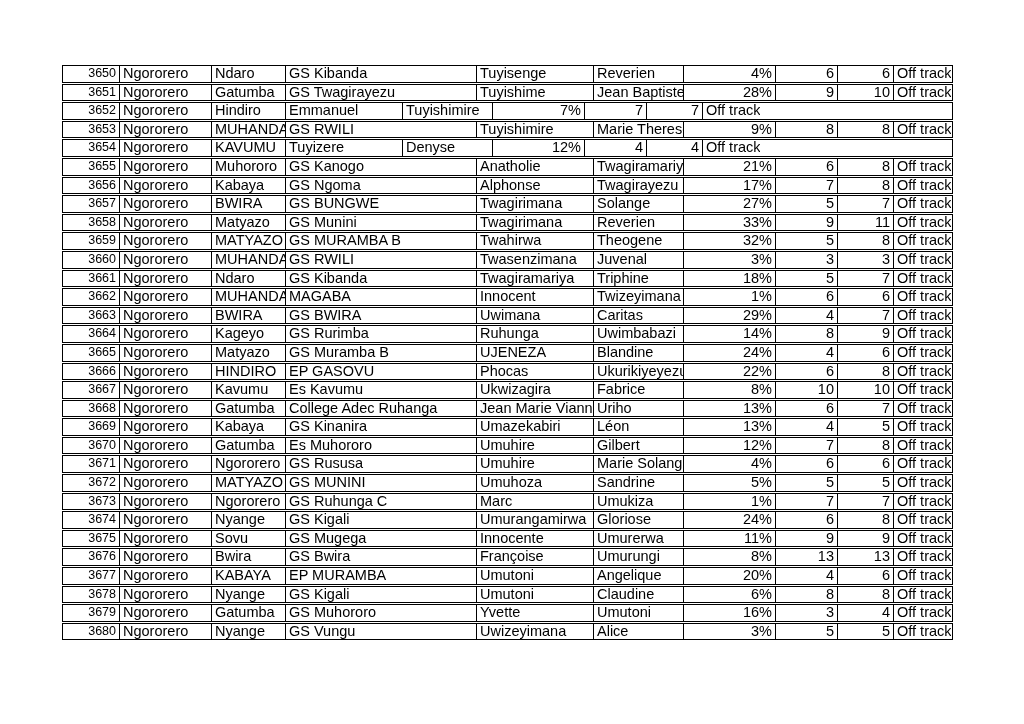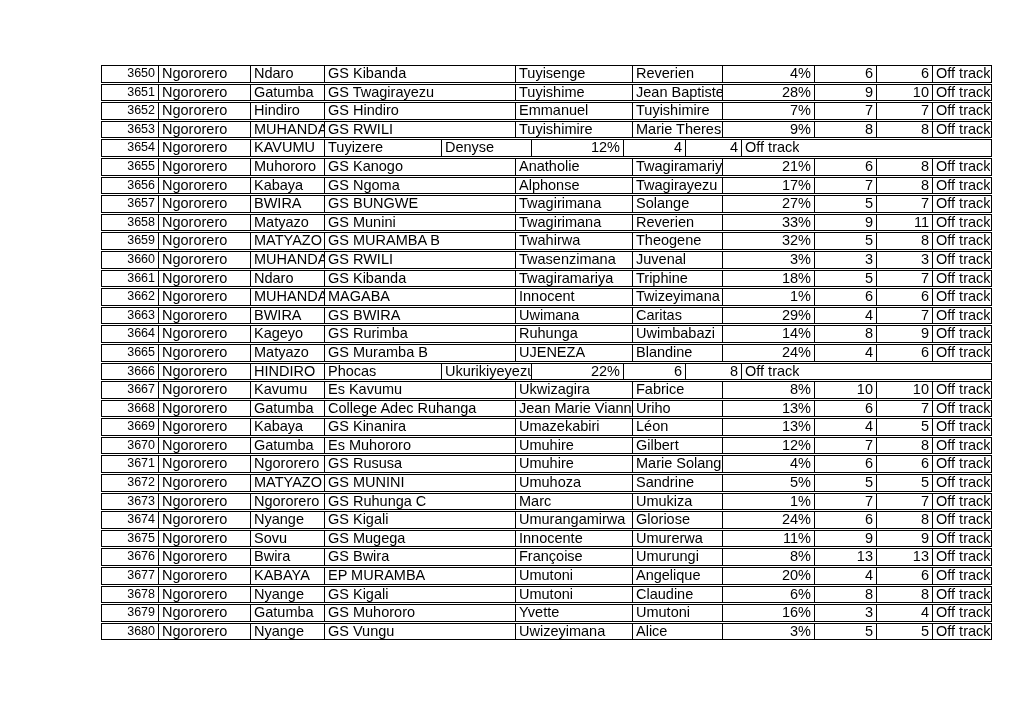--- a/index.html
+++ b/index.html
@@ -10,21 +10,20 @@
     background: #ffffff;
     font-family: "Liberation Sans", sans-serif;
     color: #000000;
     overflow: hidden;
   }
   .sheet {
     position: relative;
     width: 872px;
     height: 724px;
     background: #ffffff;
-    margin-left: 39px;
   }
   .table {
     position: absolute;
     left: 62px;
     top: 65px;
   }
   .row {
     display: flex;
     width: 891px;
     height: 17.6px;
@@ -81,21 +80,20 @@
     <div class="cell c5">Jean Baptiste</div>
     <div class="cell c6 num">28%</div>
     <div class="cell c7 num">9</div>
     <div class="cell c8 num">10</div>
     <div class="cell c9">Off track</div>
   </div>
       <div class="row">
     <div class="cell c0 num">3652</div>
     <div class="cell c1">Ngororero</div>
     <div class="cell c2">Hindiro</div>
-    <div class="cell c3">GS Hindiro</div>
     <div class="cell c4">Emmanuel</div>
     <div class="cell c5">Tuyishimire</div>
     <div class="cell c6 num">7%</div>
     <div class="cell c7 num">7</div>
     <div class="cell c8 num">7</div>
     <div class="cell c9">Off track</div>
   </div>
       <div class="row">
     <div class="cell c0 num">3653</div>
     <div class="cell c1">Ngororero</div>
@@ -248,20 +246,21 @@
     <div class="cell c5">Blandine</div>
     <div class="cell c6 num">24%</div>
     <div class="cell c7 num">4</div>
     <div class="cell c8 num">6</div>
     <div class="cell c9">Off track</div>
   </div>
       <div class="row">
     <div class="cell c0 num">3666</div>
     <div class="cell c1">Ngororero</div>
     <div class="cell c2">HINDIRO</div>
+    <div class="cell c3">EP GASOVU</div>
     <div class="cell c4">Phocas</div>
     <div class="cell c5">Ukurikiyeyezu</div>
     <div class="cell c6 num">22%</div>
     <div class="cell c7 num">6</div>
     <div class="cell c8 num">8</div>
     <div class="cell c9">Off track</div>
   </div>
       <div class="row">
     <div class="cell c0 num">3667</div>
     <div class="cell c1">Ngororero</div>

